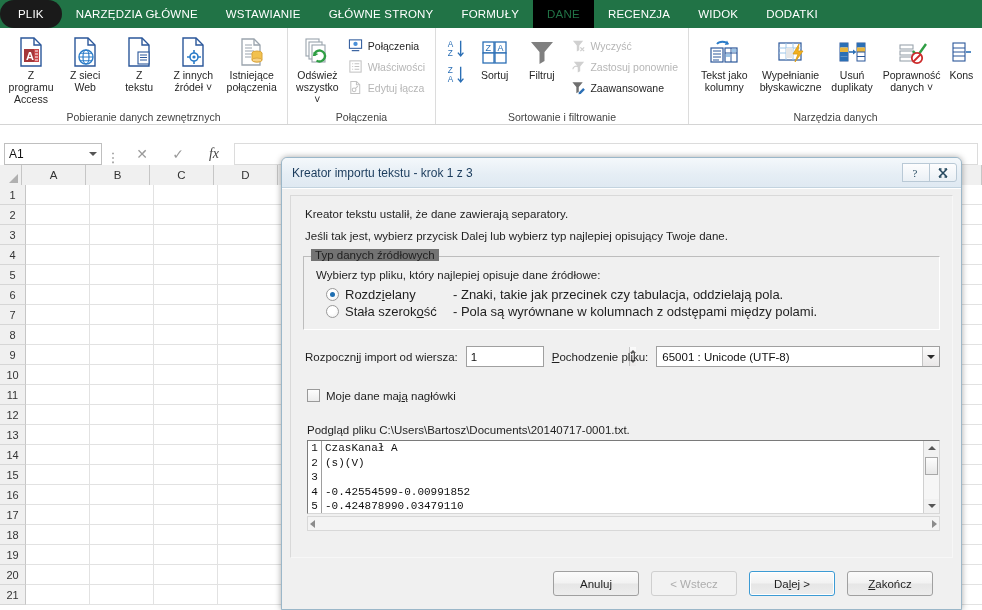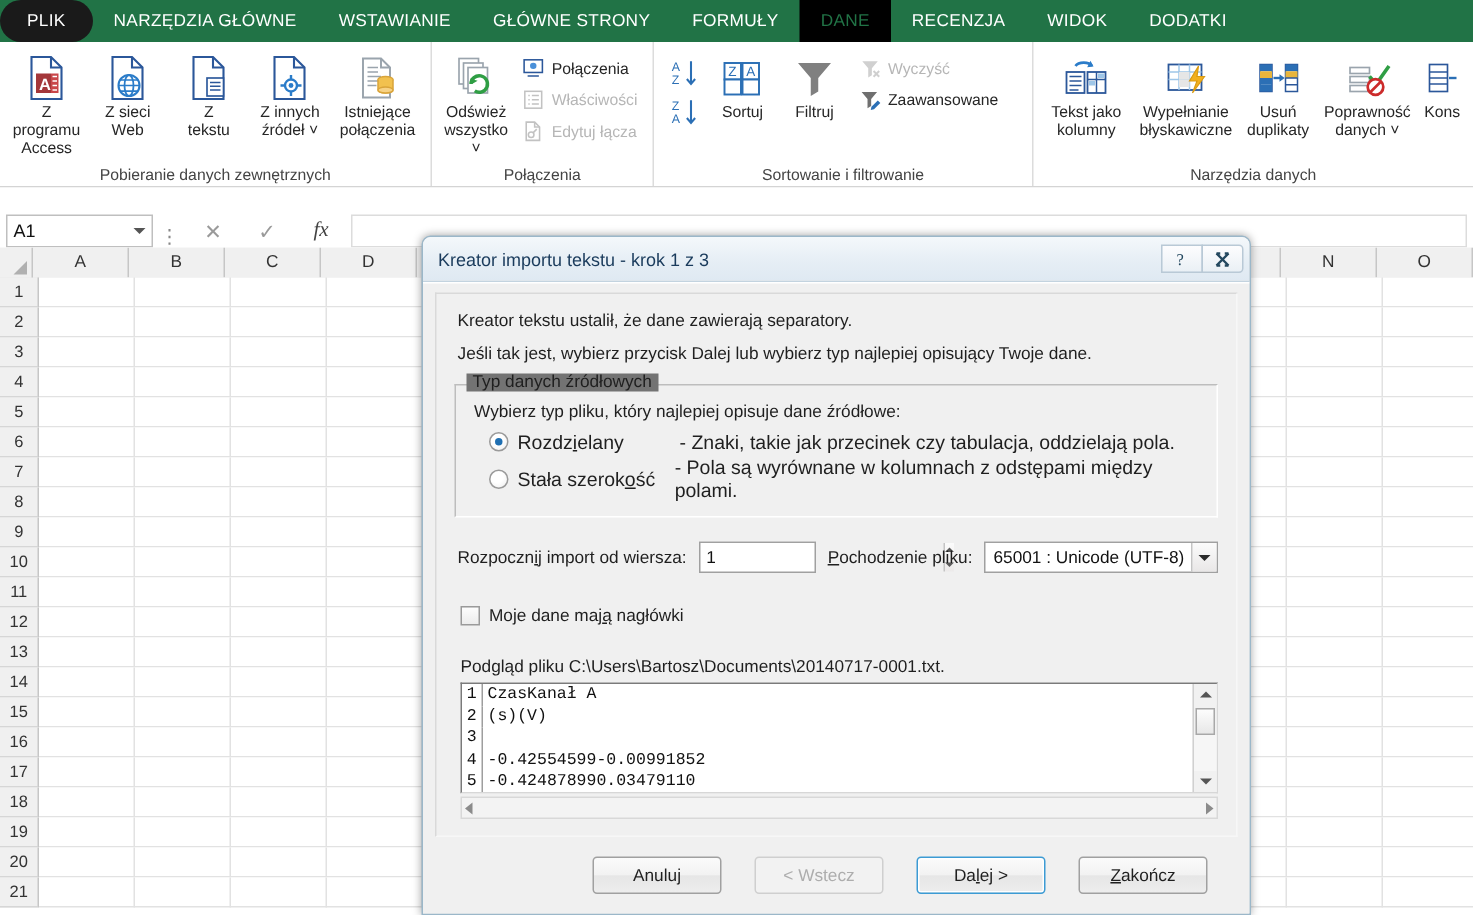--- a/index.html
+++ b/index.html
@@ -200,21 +200,21 @@
     width: 64px; height: 20px;
     border-right: 1px solid #e2e2e2;
     border-bottom: 1px solid #e2e2e2;
     background: #ffffff;
   }
 
   
   .dialog {
     position: absolute;
     left: 281px; top: 157px;
-    width: 553px; height: 453px;
+    width: 681px; height: 453px;
     background: #f0f0f0;
     border: 1px solid #9bb7c9;
     border-radius: 6px 6px 0 0;
     box-shadow: 0 0 6px rgba(0,0,0,.35);
     overflow: hidden;
   }
   .dlg-title {
     height: 30px;
     background: linear-gradient(180deg,#f4f8fb 0%, #e6eef5 55%, #dfe9f2 100%);
     border-bottom: 1px solid #c3d3df;
@@ -438,21 +438,21 @@
   }
   .hs-arrow { width: 0; height: 0; }
   .hs-arrow.l { border-top:4px solid transparent;border-bottom:4px solid transparent;border-right:5px solid #8b8b8b; }
   .hs-arrow.r { border-top:4px solid transparent;border-bottom:4px solid transparent;border-left:5px solid #8b8b8b; }
 
   .dlg-buttons {
     position: absolute;
     left: 0; right: 0; bottom: 14px;
     display: flex; justify-content: flex-end;
     padding-right: 28px;
-    gap: 22px;
+    gap: 12px;
   }
   .dbtn {
     width: 86px; height: 25px;
     border: 1px solid #a0a0a0;
     background: linear-gradient(180deg,#fbfbfb 0%, #f2f2f2 48%, #e6e6e6 52%, #ededed 100%);
     border-radius: 3px;
     display: flex; align-items: center; justify-content: center;
     font-size: 11.5px; color: #1f1f1f;
   }
   .dbtn.disabled { color: #adadad; background: #f2f2f2; border-color: #cfcfcf; }
@@ -649,20 +649,29 @@
         </div>
         <div class="smallcol">
           <div class="smallbtn disabled">
             <span class="glyph">
               <svg width="15" height="15" viewBox="0 0 16 16">
                 <path d="M2 3h11l-4.2 5v5l-2.6 1.5V8z" fill="#d0d0d0"></path>
                 <path d="M10 10l4 4M14 10l-4 4" stroke="#cfcfcf" stroke-width="1.4"></path>
               </svg>
             </span>
             <span>Wyczyść</span>
+          </div>
+          <div class="smallbtn disabled">
+            <span class="glyph">
+              <svg width="15" height="15" viewBox="0 0 16 16">
+                <path d="M3 3h11l-4.2 5v5l-2.6 1.5V8z" fill="#d0d0d0"></path>
+                <path d="M2 11a3.5 3.5 0 0 1 5.5-2.8" fill="none" stroke="#cfcfcf" stroke-width="1.3"></path>
+              </svg>
+            </span>
+            <span>Zastosuj ponownie</span>
           </div>
           <div class="smallbtn">
             <span class="glyph">
               <svg width="15" height="15" viewBox="0 0 16 16">
                 <path d="M1.5 2.5h11l-4.2 5v5L5.7 14V7.5z" fill="#6f6f6f"></path>
                 <path d="M8.5 13l4.5-4.5 1.8 1.8L10.3 14.8 8 15.3z" fill="#2b6fb5"></path>
               </svg>
             </span>
             <span>Zaawansowane</span>
           </div>

